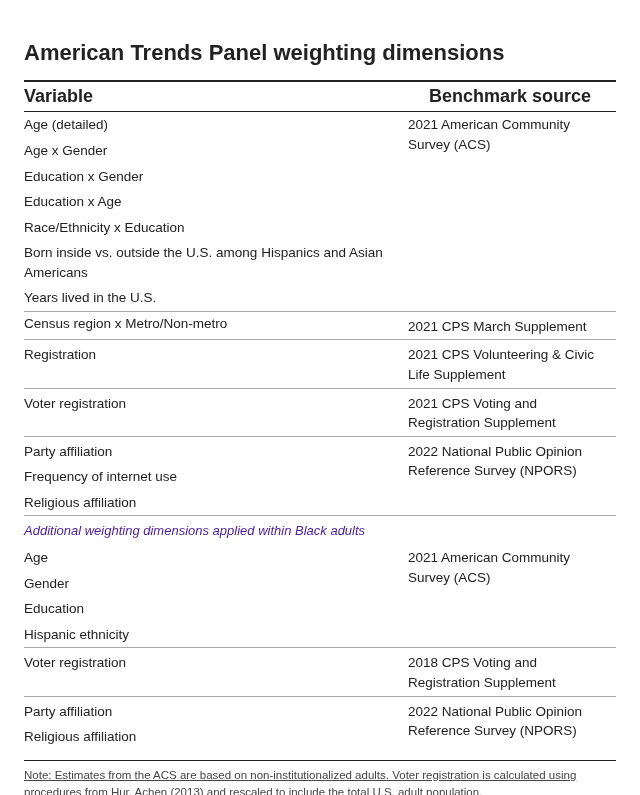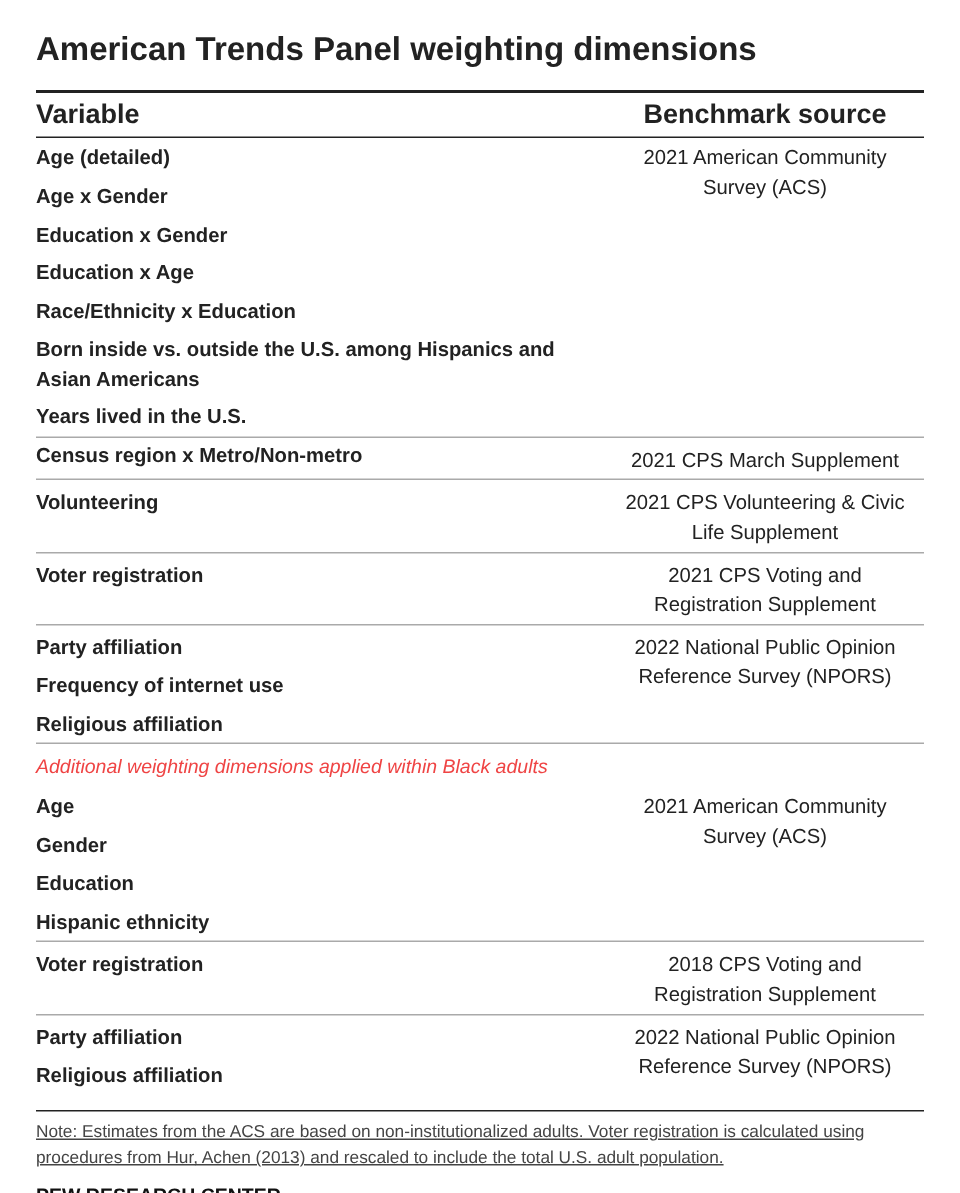--- a/index.html
+++ b/index.html
@@ -11,20 +11,21 @@
       width: 640px;
       min-height: 795px;
       padding: 20px 24px 20px 24px;
     }
     h1 {
       font-size: 22px;
       font-weight: 900;
       margin-bottom: 14px;
       line-height: 1.2;
       font-family: Franklin Gothic Medium, Arial Narrow, Arial, sans-serif;
+      margin-top: 20px;
     }
     table {
       width: 100%;
       border-collapse: collapse;
     }
     th {
       font-weight: 700;
       text-align: left;
       font-size: 18px;
       border-top: 2.5px solid #222;
@@ -39,25 +40,23 @@
       vertical-align: top;
       padding: 3px 4px 3px 0;
       font-size: 13.5px;
       line-height: 1.45;
     }
     td.benchmark {
       padding-left: 12px;
       min-width: 200px;
       max-width: 220px;
       width: 220px;
-      text-align: center;
     }
     td.variable {
       min-width: 300px;
-      font-weight: bold;
     }
     .footer-note {
       font-size: 11.5px;
       color: #444;
       margin-top: 10px;
       line-height: 1.5;
       border-top: 1.5px solid #222;
       padding-top: 6px;
       text-decoration: underline;
     }
@@ -101,39 +100,39 @@
         <td class="variable">Born inside vs. outside the U.S. among Hispanics and Asian Americans</td>
       </tr>
       <tr>
         <td class="variable">Years lived in the U.S.</td>
       </tr>
       <tr>
         <td class="variable" style="border-top: 1px solid rgb(170, 170, 170); padding-top: 2px;">Census region x Metro/Non-metro</td>
         <td class="benchmark" rowspan="1" style="border-top: 1px solid rgb(170, 170, 170); padding-top: 5px;">2021 CPS March Supplement</td>
       </tr>
       <tr>
-        <td class="variable" style="border-top: 1px solid rgb(170, 170, 170); padding-top: 5px;">Volunteering</td>
+        <td class="variable" style="border-top: 1px solid rgb(170, 170, 170); padding-top: 5px;">Registration</td>
         <td class="benchmark" rowspan="1" style="border-top: 1px solid rgb(170, 170, 170); padding-top: 5px;">2021 CPS Volunteering &amp; Civic Life Supplement</td>
       </tr>
       <tr>
         <td class="variable" style="border-top: 1px solid rgb(170, 170, 170); padding-top: 5px;">Voter registration</td>
         <td class="benchmark" rowspan="1" style="border-top: 1px solid rgb(170, 170, 170); padding-top: 5px;">2021 CPS Voting and Registration Supplement</td>
       </tr>
       <tr>
         <td class="variable" style="border-top: 1px solid rgb(170, 170, 170); padding-top: 5px;">Party affiliation</td>
         <td class="benchmark" rowspan="3" style="border-top: 1px solid rgb(170, 170, 170); padding-top: 5px;">2022 National Public Opinion Reference Survey (NPORS)</td>
       </tr>
       <tr>
         <td class="variable">Frequency of internet use</td>
       </tr>
       <tr>
         <td class="variable">Religious affiliation</td>
       </tr>
       <tr>
-        <td colspan="2" style="font-style: italic; font-size: 13px; color: #ef4444; border-top: 1px solid rgb(170, 170, 170); padding-top: 6px; padding-bottom: 4px;">Additional weighting dimensions applied within Black adults</td>
+        <td colspan="2" style="font-style: italic; font-size: 13px; color: #4c1d95; border-top: 1px solid rgb(170, 170, 170); padding-top: 6px; padding-bottom: 4px;">Additional weighting dimensions applied within Black adults</td>
       </tr>
       <tr>
         <td class="variable">Age</td>
         <td class="benchmark" rowspan="4">2021 American Community Survey (ACS)</td>
       </tr>
       <tr>
         <td class="variable">Gender</td>
       </tr>
       <tr>
         <td class="variable">Education</td>

